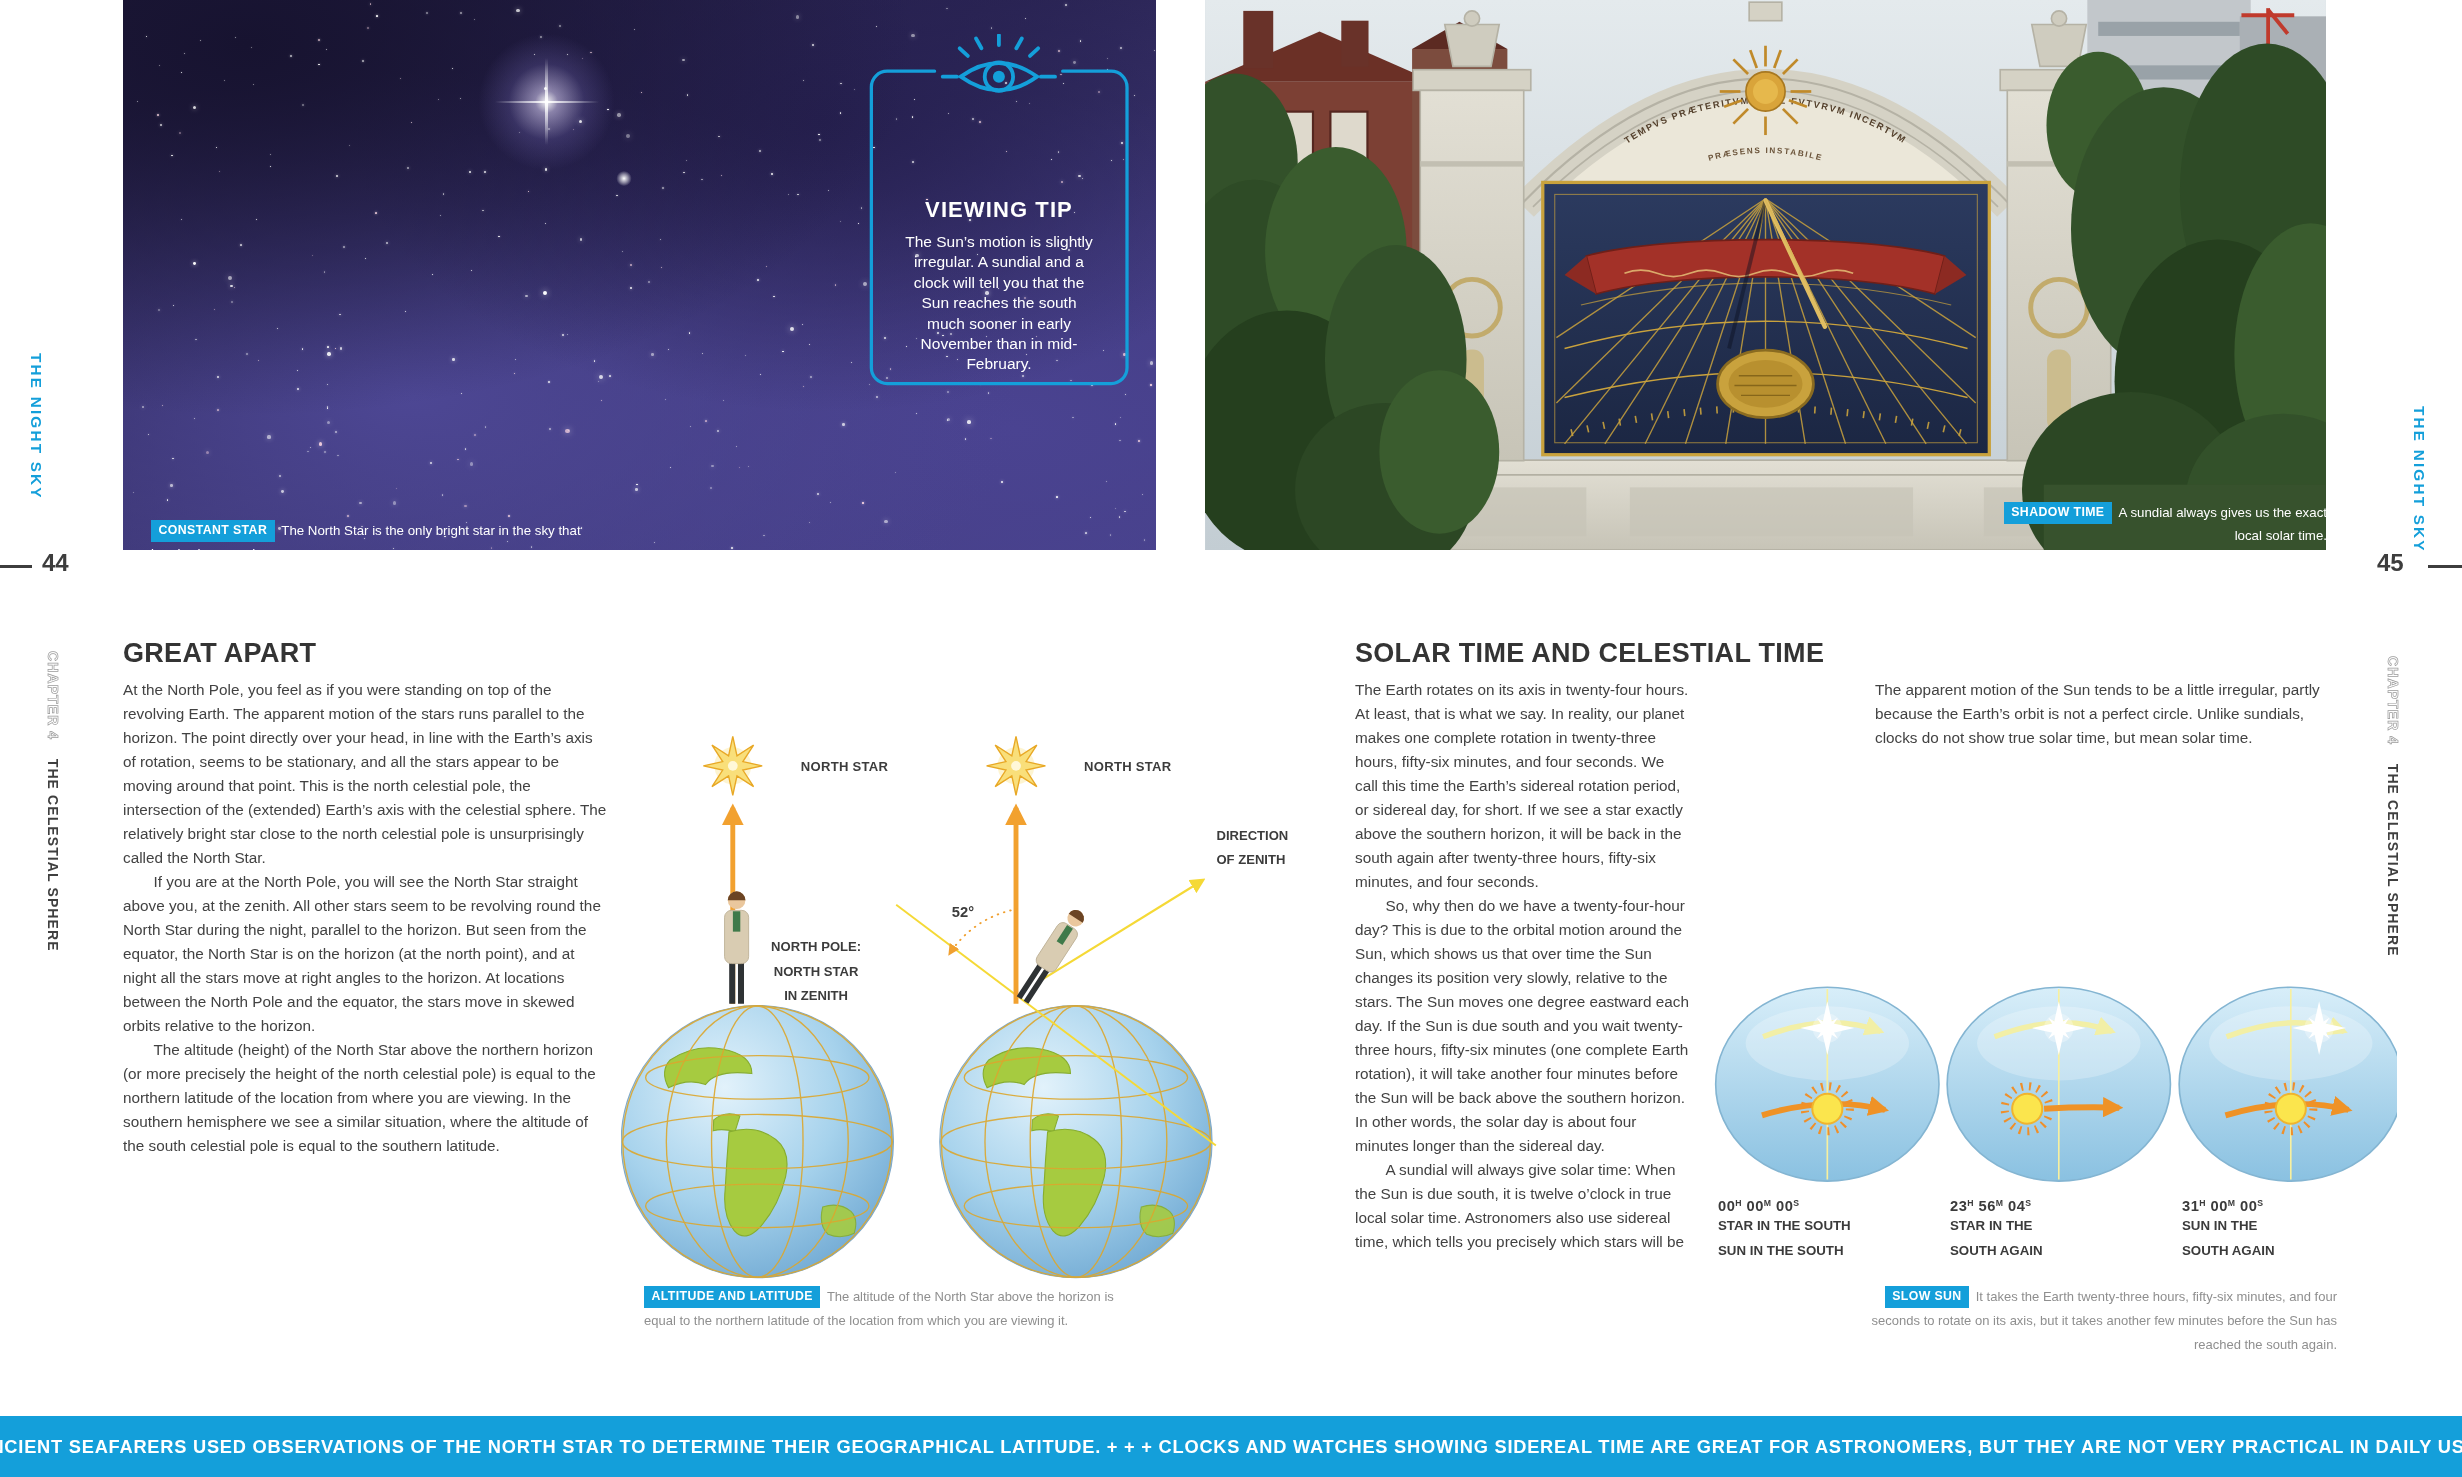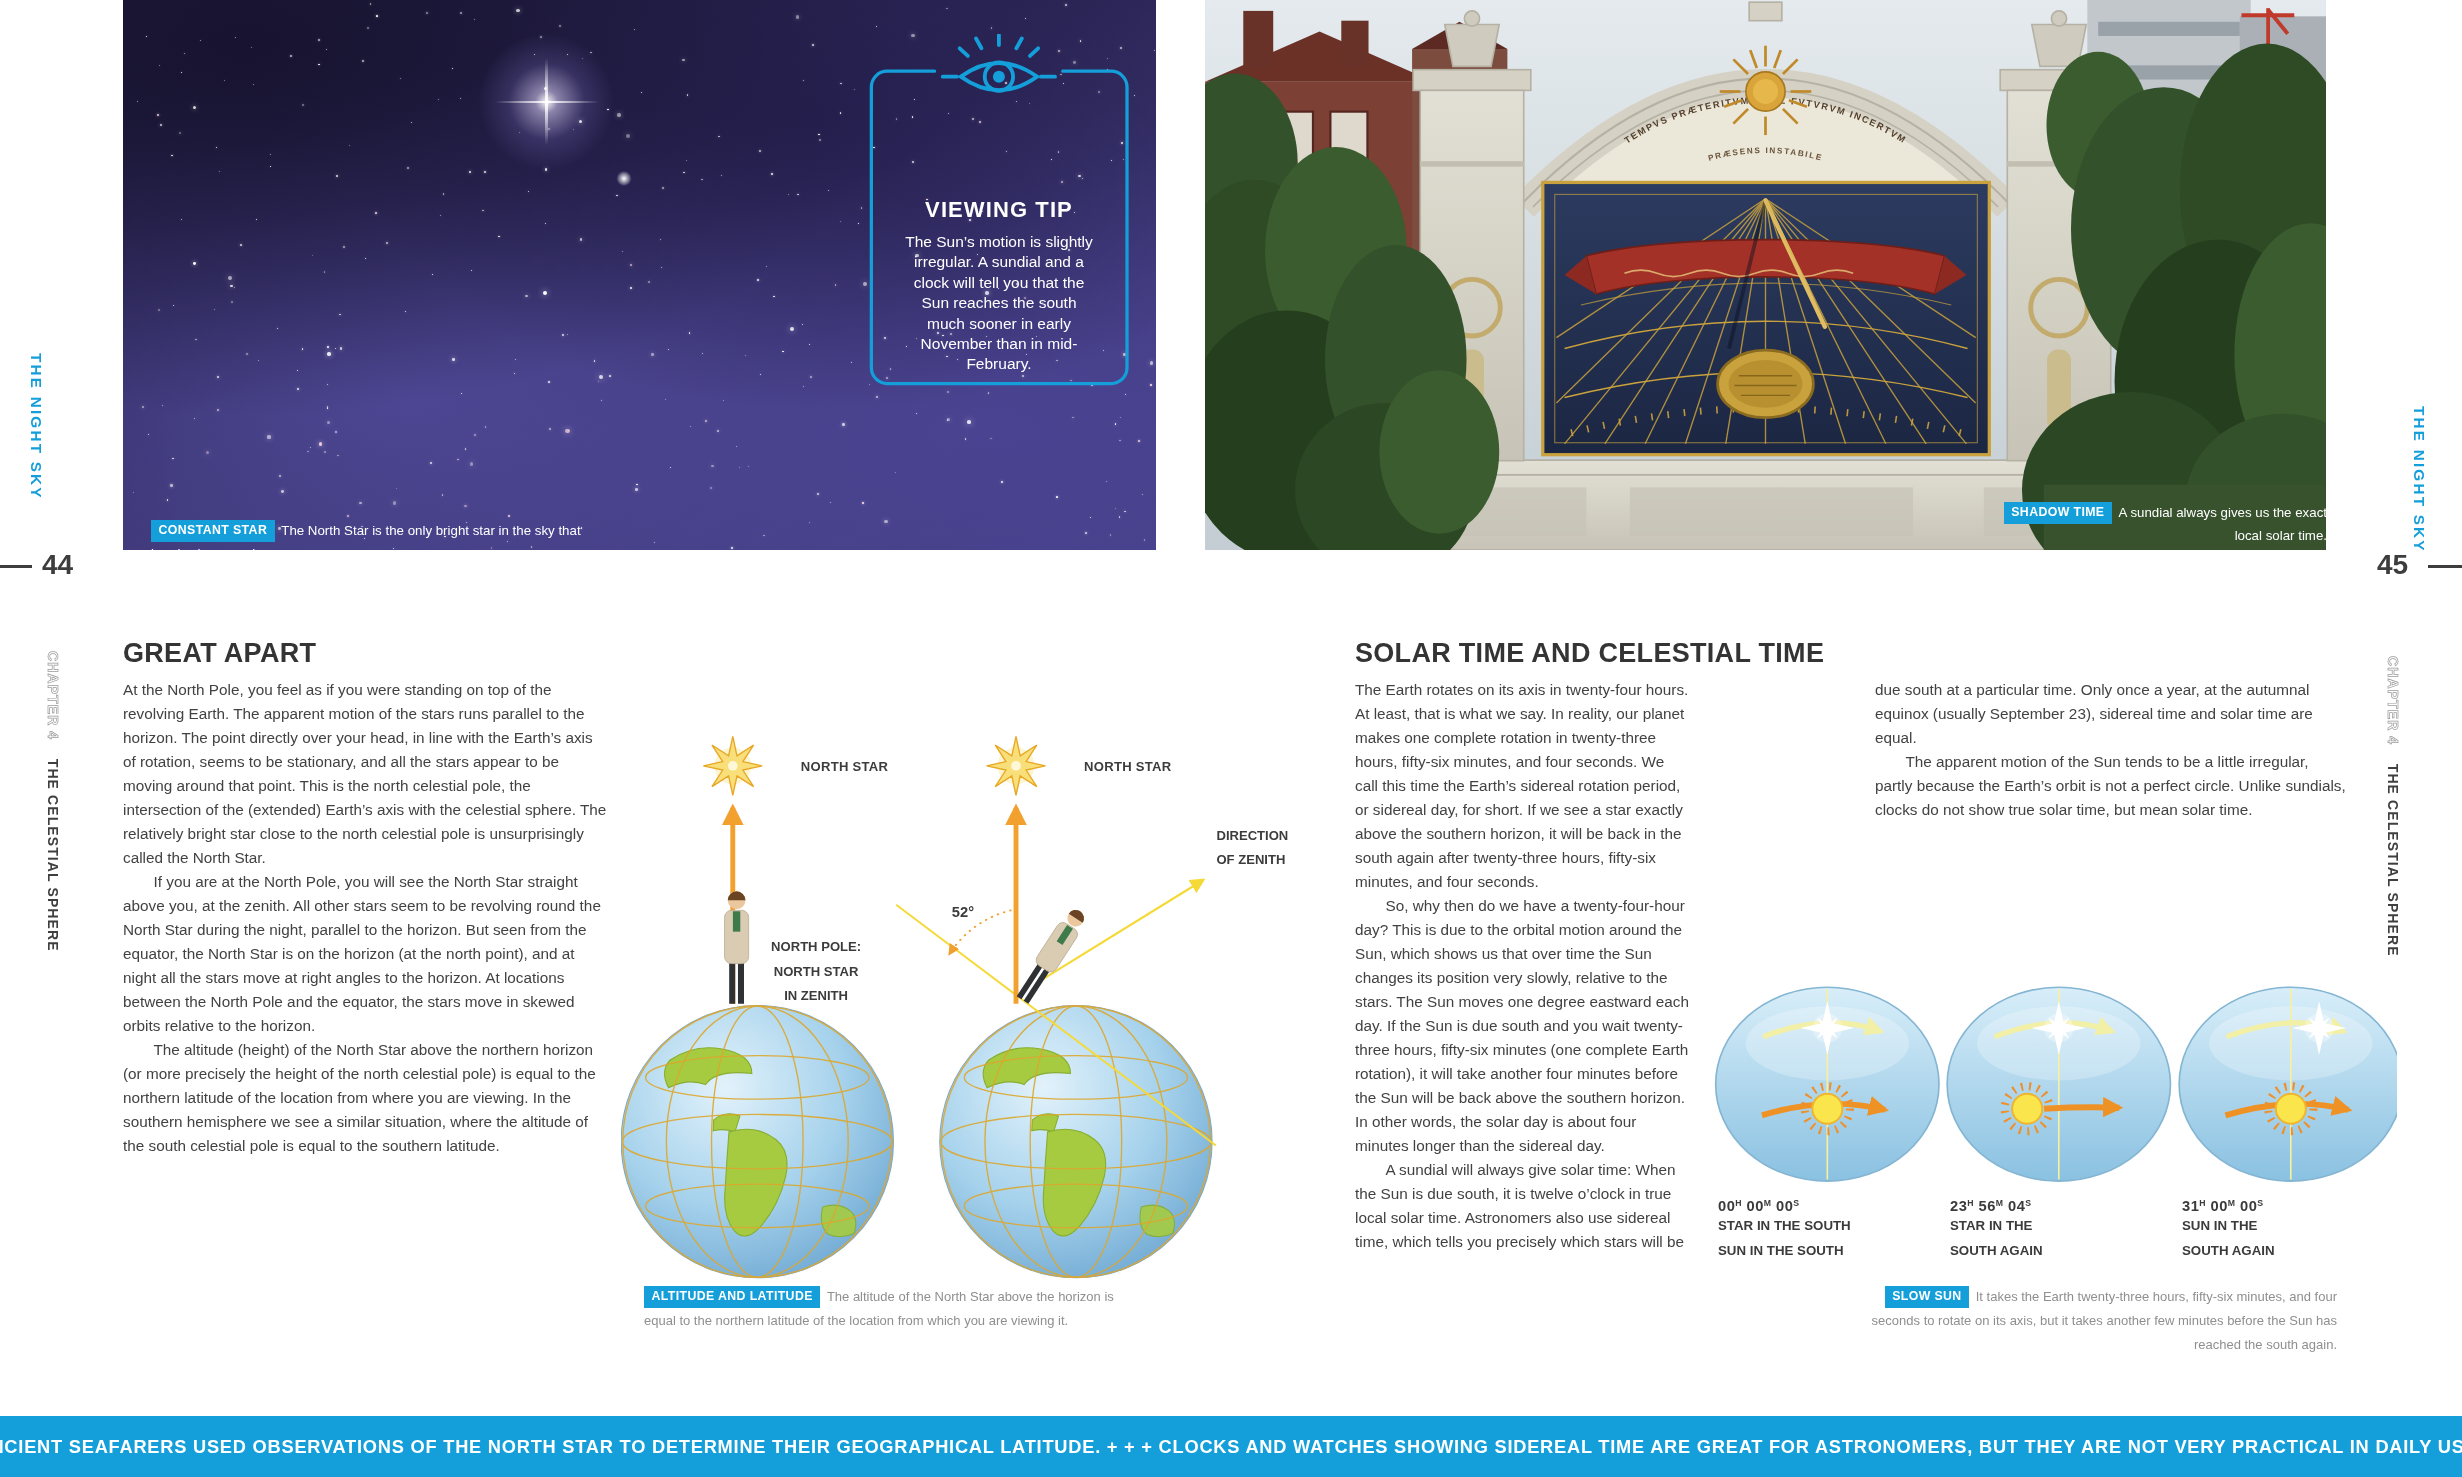--- a/index.html
+++ b/index.html
@@ -36,21 +36,21 @@
   
   .vtext{writing-mode:vertical-rl}
   .night-sky{color:#149fda;font-weight:bold;font-size:15.3px;letter-spacing:2.2px}
   #ns-left{left:27px;top:353px}
   #ns-right{left:2410px;top:406px}
   .chapter{font-size:14px;font-weight:bold;letter-spacing:1.1px;color:#3f3f3f}
   .chapter .outline{color:#ffffff;-webkit-text-stroke:0.7px #9a9a9a}
   .chapter .gap{display:inline-block;height:18.5px}
   #ch-left{left:45px;top:651px}
   #ch-right{left:2385px;top:656px}
-  .pagenum{font-size:28px;font-weight:bold;color:#3d3d3d}
+  .pagenum{font-size:24px;font-weight:bold;color:#3d3d3d}
   #pn-left{left:42px;top:549px}
   #pn-right{left:2377px;top:549px}
   .pn-dash{height:3.3px;background:#3d3d3d}
   #pn-dash-left{left:0;top:565px;width:32px}
   #pn-dash-right{left:2428px;top:565px;width:35px}
   
   .page-title{font-size:27px;font-weight:bold;letter-spacing:0.3px;color:#343434}
   #lp-title{left:123px;top:638px}
   #rp-title{left:1355px;top:638px}
   .body{font-size:15.3px;line-height:24px;color:#424242}
@@ -718,21 +718,20 @@
 </div>
 
 <h1 class="abs page-title" id="rp-title" style="margin:0">SOLAR TIME AND CELESTIAL TIME</h1>
 <div class="abs body" id="rp-col1">
   <div class="wrap-spacer"></div>
   <p>The Earth rotates on its axis in twenty-four hours. At least, that is what we say. In reality, our planet makes one complete rotation in twenty-three hours, fifty-six minutes, and four seconds. We call this time the Earth’s sidereal rotation period, or sidereal day, for short. If we see a star exactly above the southern horizon, it will be back in the south again after twenty-three hours, fifty-six minutes, and four seconds.</p>
   <p>So, why then do we have a twenty-four-hour day? This is due to the orbital motion around the Sun, which shows us that over time the Sun changes its position very slowly, relative to the stars. The Sun moves one degree eastward each day. If the Sun is due south and you wait twenty-three hours, fifty-six minutes (one complete Earth rotation), it will take another four minutes before the Sun will be back above the southern horizon. In other words, the solar day is about four minutes longer than the sidereal day.</p>
   <p>A sundial will always give solar time: When the Sun is due south, it is twelve o’clock in true local solar time. Astronomers also use sidereal time, which tells you precisely which stars will be</p>
 </div>
 <div class="abs body" id="rp-col2">
-  <p>due south at a particular time. Only once a year, at the autumnal equinox (usually September 23), sidereal time and solar time are equal.</p>
   <p>The apparent motion of the Sun tends to be a little irregular, partly because the Earth’s orbit is not a perfect circle. Unlike sundials, clocks do not show true solar time, but mean solar time.</p>
 </div>
 
 <svg class="abs" style="left:1689px;top:978px" width="708" height="256" viewBox="0 0 1300 470">
   <defs>
     <linearGradient id="skyE" x1="0" y1="0" x2="0" y2="1">
       <stop offset="0" stop-color="#d8eef9"></stop>
         <stop offset="1" stop-color="#8ac1e1"></stop>
     </linearGradient>
     <clipPath id="ce1">

